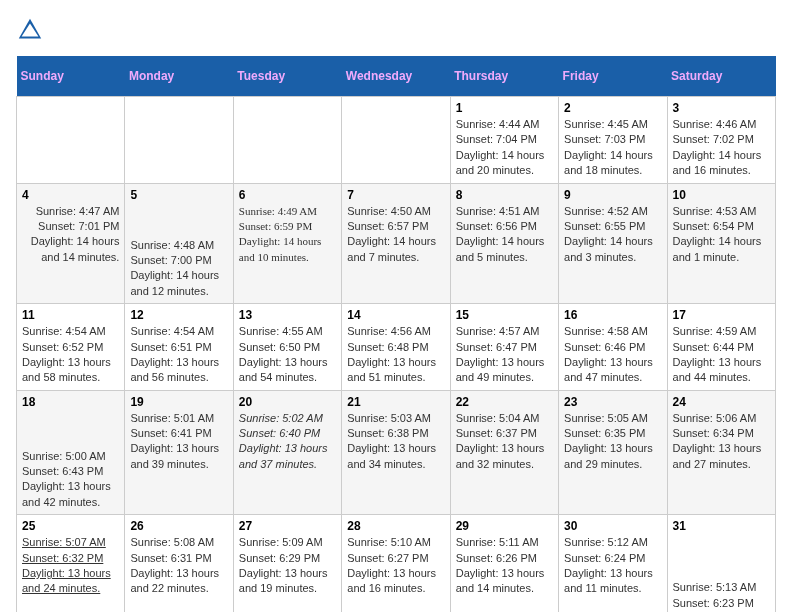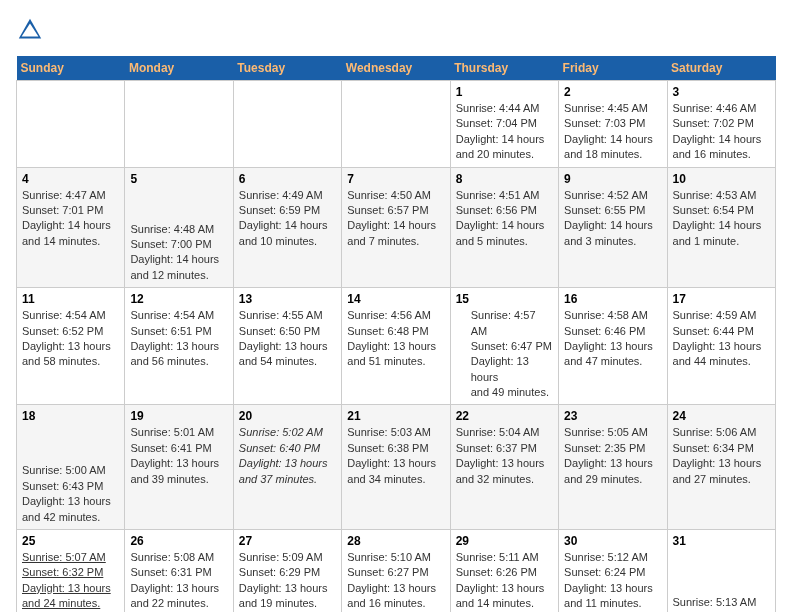--- a/index.html
+++ b/index.html
@@ -44,22 +44,22 @@
       font-size: 15px;
       color: #555;
     }
     .calendar {
       width: 100%;
       border-collapse: collapse;
       font-size: 11px;
     }
     .calendar thead th {
       background: #1a5fa8;
-      color: #fdba74;
-      padding: 5px 4px;
+      color: #f0abfc;
+      padding: 13px 4px;
       text-align: left;
       font-size: 12px;
       font-weight: bold;
     }
     .calendar tbody td {
       border: 1px solid #ccc;
       vertical-align: top;
       padding: 4px 5px;
       width: calc(100% / 7);
       min-height: 80px;
@@ -140,35 +140,35 @@
           <span class="day-num">3</span>
           <div class="day-info" style="white-space: pre-line;">Sunrise: 4:46 AM
 Sunset: 7:02 PM
 Daylight: 14 hours
 and 16 minutes.</div>
         </td>
       </tr>
       <tr>
         <td>
           <span class="day-num">4</span>
-          <div class="day-info" style="white-space: pre-line;">Sunrise: 4:47 AM
+          <div class="day-info" style="white-space: pre-line; text-align: right;">Sunrise: 4:47 AM
 Sunset: 7:01 PM
 Daylight: 14 hours
 and 14 minutes.</div>
         </td>
         <td>
           <span class="day-num">5</span>
           <div class="day-info" style="white-space: pre-line; margin-top: 36px;">Sunrise: 4:48 AM
 Sunset: 7:00 PM
 Daylight: 14 hours
 and 12 minutes.</div>
         </td>
         <td>
           <span class="day-num">6</span>
-          <div class="day-info" style="white-space: pre-line;">Sunrise: 4:49 AM
+          <div class="day-info" style="white-space: pre-line; font-family: Liberation Serif, serif;">Sunrise: 4:49 AM
 Sunset: 6:59 PM
 Daylight: 14 hours
 and 10 minutes.</div>
         </td>
         <td>
           <span class="day-num">7</span>
           <div class="day-info" style="white-space: pre-line;">Sunrise: 4:50 AM
 Sunset: 6:57 PM
 Daylight: 14 hours
 and 7 minutes.</div>
@@ -219,21 +219,21 @@
         </td>
         <td>
           <span class="day-num">14</span>
           <div class="day-info" style="white-space: pre-line;">Sunrise: 4:56 AM
 Sunset: 6:48 PM
 Daylight: 13 hours
 and 51 minutes.</div>
         </td>
         <td>
           <span class="day-num">15</span>
-          <div class="day-info" style="white-space: pre-line; margin-left: 15px;">Sunrise: 4:57 AM
+          <div class="day-info" style="white-space: pre-line;">Sunrise: 4:57 AM
 Sunset: 6:47 PM
 Daylight: 13 hours
 and 49 minutes.</div>
         </td>
         <td>
           <span class="day-num">16</span>
           <div class="day-info" style="white-space: pre-line;">Sunrise: 4:58 AM
 Sunset: 6:46 PM
 Daylight: 13 hours
 and 47 minutes.</div>
@@ -278,21 +278,21 @@
         <td>
           <span class="day-num">22</span>
           <div class="day-info" style="white-space: pre-line;">Sunrise: 5:04 AM
 Sunset: 6:37 PM
 Daylight: 13 hours
 and 32 minutes.</div>
         </td>
         <td>
           <span class="day-num">23</span>
           <div class="day-info" style="white-space: pre-line;">Sunrise: 5:05 AM
-Sunset: 2:35 PM
+Sunset: 6:35 PM
 Daylight: 13 hours
 and 29 minutes.</div>
         </td>
         <td>
           <span class="day-num">24</span>
           <div class="day-info" style="white-space: pre-line;">Sunrise: 5:06 AM
 Sunset: 6:34 PM
 Daylight: 13 hours
 and 27 minutes.</div>
         </td>

